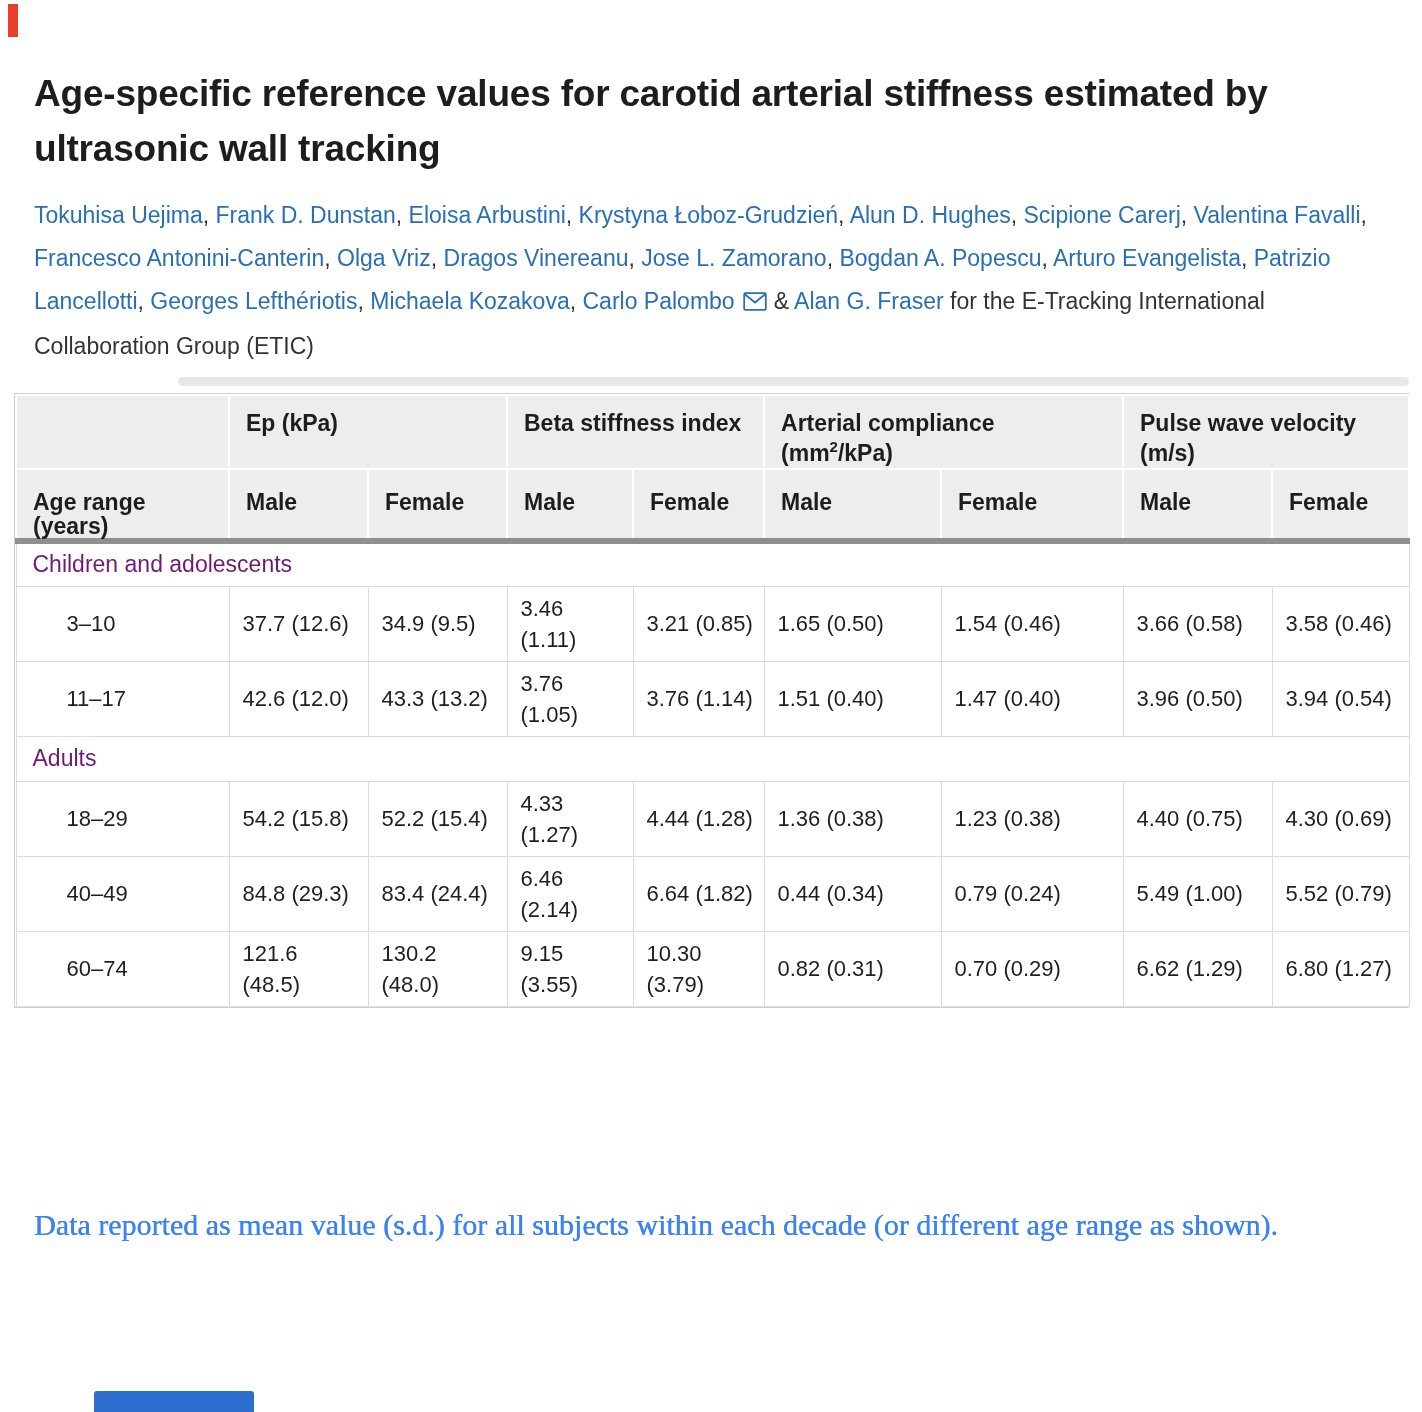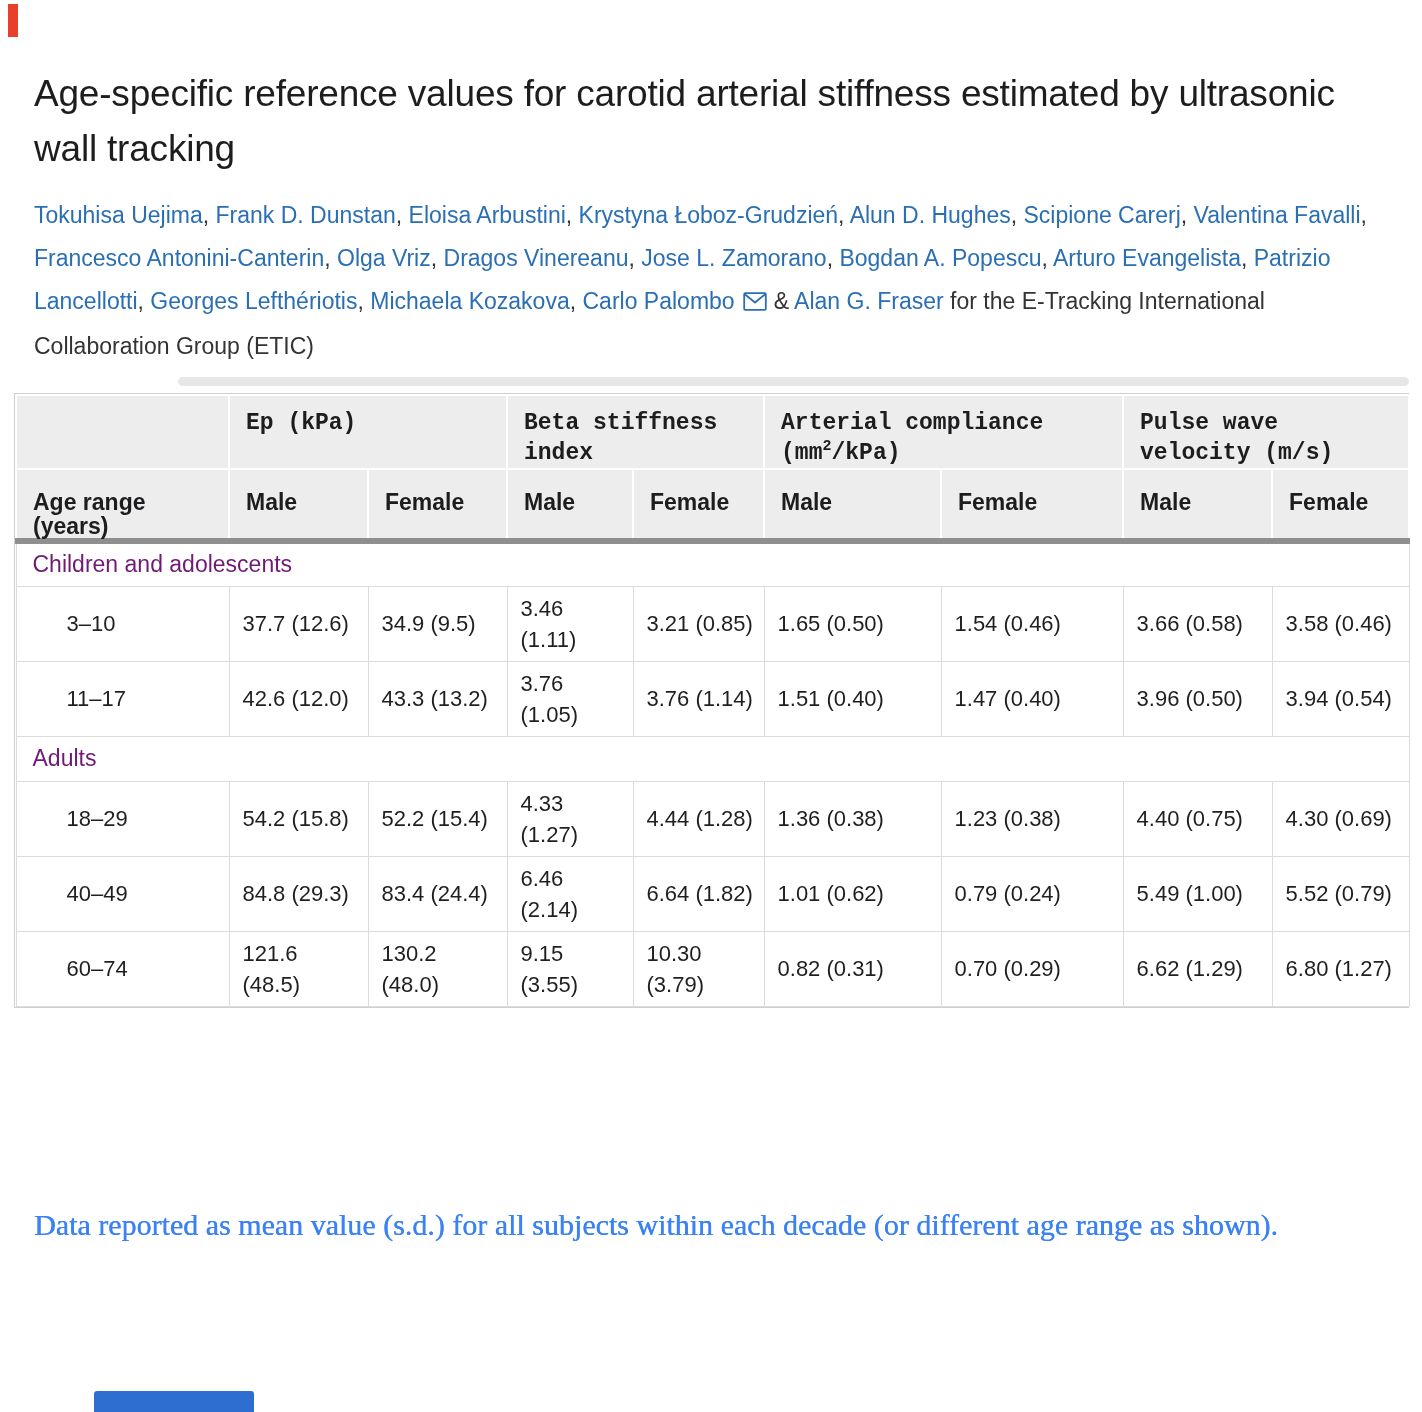--- a/index.html
+++ b/index.html
@@ -10,21 +10,21 @@
   }
   *{box-sizing:border-box;margin:0;padding:0;}
   html,body{background:#ffffff;}
   body{font-family:"Liberation Sans",sans-serif;color:var(--body-text);}
   .page{position:relative;width:1422px;height:1412px;background:#fff;overflow:hidden;}
 
   .red-marker{position:absolute;left:8px;top:4px;width:10px;height:33px;background:var(--red-marker);}
 
   h1.title{
     position:absolute;left:34px;top:66px;width:1370px;
-    font-size:37px;font-weight:400;line-height:55px;color:var(--title-text);
+    font-size:37px;font-weight:700;line-height:55px;color:var(--title-text);
     letter-spacing:-0.2px;
   }
 
   .authors{
     position:absolute;left:34px;top:194px;width:1370px;
     font-size:23px;line-height:43px;color:var(--body-text);
   }
   .authors a{color:var(--link);text-decoration:none;cursor:pointer;}
   .authors .sep{color:var(--body-text);}
   .email-icon{display:inline-block;vertical-align:-2px;margin:0 7px 0 8px;}
@@ -39,21 +39,21 @@
     border:1px solid var(--frame-border);
   }
   table.ref{border-collapse:collapse;table-layout:fixed;width:1393px;background:#fff;}
   table.ref th, table.ref td{font-family:"Liberation Sans",sans-serif;}
 
   thead th{
     background:var(--header-bg);border:2px solid #ffffff;
     text-align:left;vertical-align:top;color:var(--title-text);
     font-size:23px;font-weight:700;
   }
-  tr.group-row th{height:70px;padding:12px 12px 0 16px;line-height:30px;font-family:Liberation Mono, monospace;}
+  tr.group-row th{height:70px;padding:12px 12px 0 16px;line-height:30px;}
   tr.sub-row th{height:72px;padding:20px 12px 0 16px;border-bottom:6px solid var(--thick-divider);line-height:24px;}
   tr.group-row th sup{font-size:15px;line-height:0;}
 
   tbody td{
     border:1px solid var(--table-border);color:var(--cell-text);
     font-size:22px;vertical-align:middle;
   }
   td.section{height:45px;padding:4px 10px 4px 16px;font-size:23px;color:#701a75;}
   td.age{height:75px;padding:4px 4px 4px 50px;white-space:pre;}
   td.val{padding:6px 13px;white-space:pre;line-height:31px;}
@@ -161,21 +161,21 @@
             <td class="val">4.40 (0.75)</td>
             <td class="val">4.30 (0.69)</td>
           </tr>
           <tr>
             <td class="age">40–49</td>
             <td class="val">84.8 (29.3)</td>
             <td class="val">83.4 (24.4)</td>
             <td class="val">6.46
 (2.14)</td>
             <td class="val">6.64 (1.82)</td>
-            <td class="val">1.01 (0.62)</td>
+            <td class="val">0.44 (0.34)</td>
             <td class="val">0.79 (0.24)</td>
             <td class="val">5.49 (1.00)</td>
             <td class="val">5.52 (0.79)</td>
           </tr>
           <tr>
             <td class="age">60–74</td>
             <td class="val">121.6
 (48.5)</td>
             <td class="val">130.2
 (48.0)</td>

